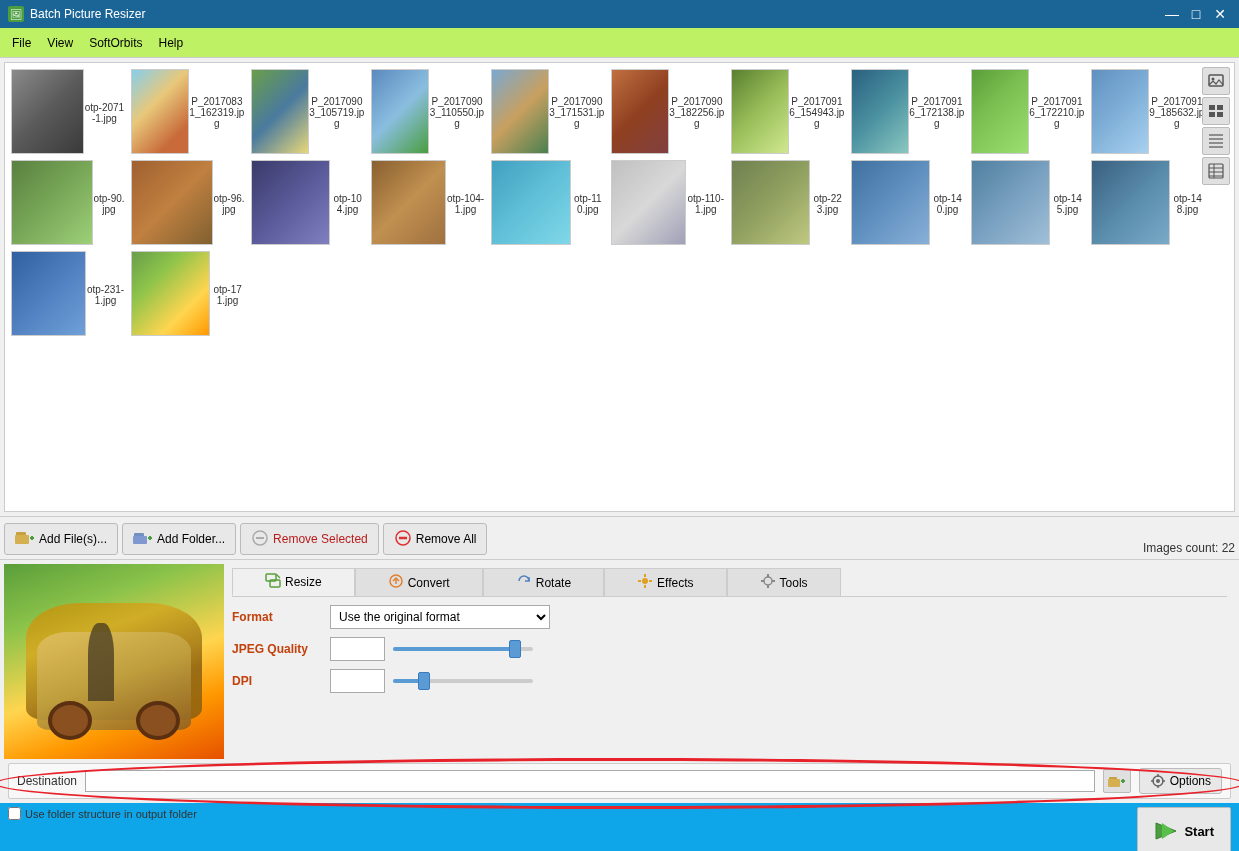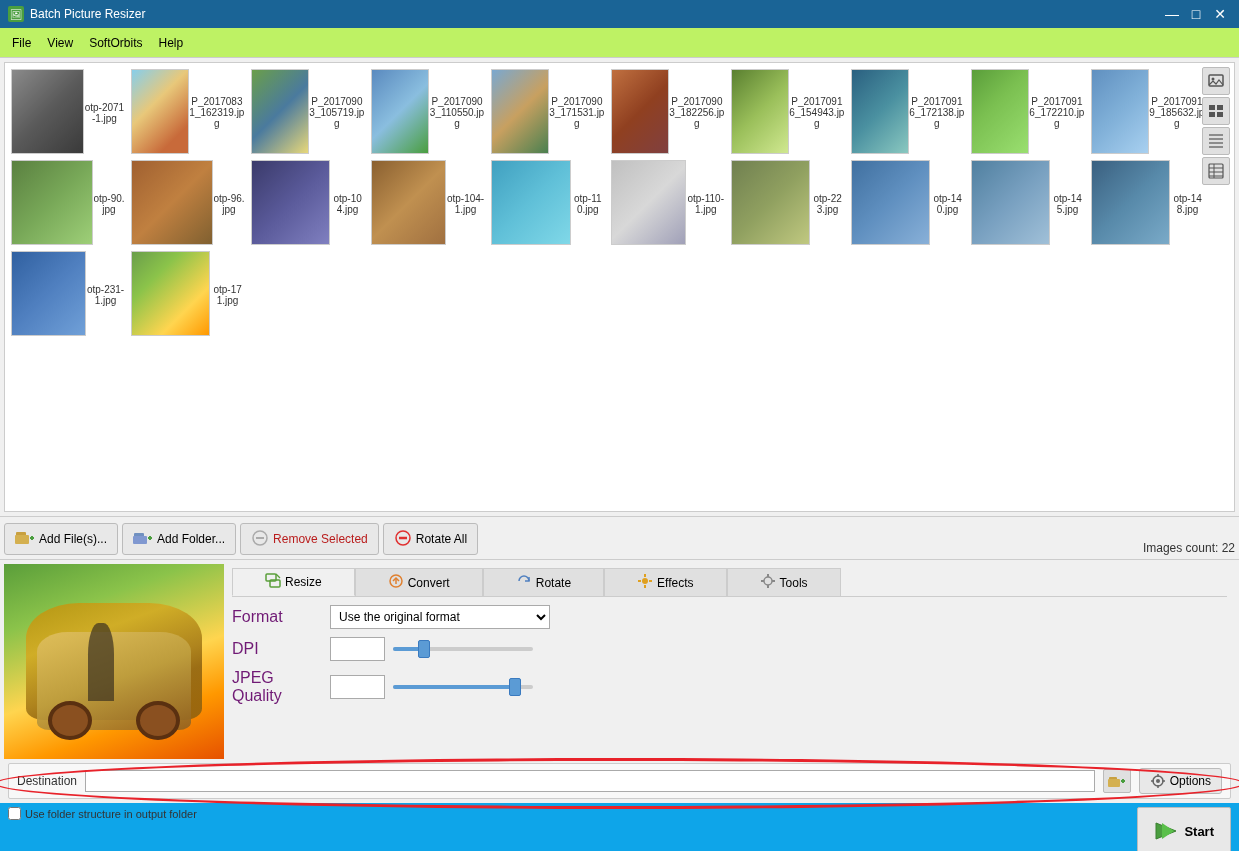--- a/index.html
+++ b/index.html
@@ -156,21 +156,21 @@
     }
     .tab.active { background: #f0f0f0; border-bottom: 1px solid #f0f0f0; }
 
     
     .form-row {
       display: flex;
       align-items: center;
       margin-bottom: 8px;
       gap: 8px;
     }
-    .form-label { width: 90px; font-size: 16px; color: #701a75; }
+    .form-label { width: 90px; font-size: 12px; color: #c2410c; font-weight: bold; }
     .form-select {
       height: 24px;
       border: 1px solid #aaa;
       background: white;
       font-size: 12px;
       padding: 0 4px;
       width: 220px;
     }
     .form-input {
       width: 55px;
@@ -490,21 +490,21 @@
       </span>
       <span>Remove Selected</span>
     </button>
     <button class="toolbar-btn">
       <span>
         <svg width="18" height="18" viewBox="0 0 18 18">
             <circle cx="9" cy="9" r="7" fill="none" stroke="#e03030" stroke-width="1.5"></circle>
             <line x1="5" y1="9" x2="13" y2="9" stroke="#e03030" stroke-width="2.5"></line>
           </svg>
       </span>
-      <span>Rotate All</span>
+      <span>Remove All</span>
     </button>
     <div class="toolbar-spacer"></div>
     <span class="images-count">
       <span>Images count:</span>&nbsp;<span>22</span>
     </span>
   </div>
 
   <div class="bottom-section">
 
     <div class="preview-panel">
@@ -586,37 +586,37 @@
             <option>JPEG</option>
             <option>PNG</option>
             <option>BMP</option>
             <option>TIFF</option>
             <option>GIF</option>
           </select>
         </div>
       </div>
 
       <div class="form-row">
+        <span class="form-label">JPEG Quality</span>
+        <input class="form-input" type="text" style="">
+        <div class="slider-container">
+          <div class="slider-track">
+            <div class="slider-fill" style="width:85%"></div>
+            <div class="slider-thumb" style="left:83%"></div>
+          </div>
+        </div>
+      </div>
+
+      <div class="form-row">
         <span class="form-label">DPI</span>
         <input class="form-input" type="text" style="">
         <div class="slider-container">
           <div class="slider-track">
             <div class="slider-fill" style="width:20%"></div>
             <div class="slider-thumb" style="left:18%"></div>
-          </div>
-        </div>
-      </div>
-
-      <div class="form-row">
-        <span class="form-label">JPEG Quality</span>
-        <input class="form-input" type="text" style="">
-        <div class="slider-container">
-          <div class="slider-track">
-            <div class="slider-fill" style="width:85%"></div>
-            <div class="slider-thumb" style="left:83%"></div>
           </div>
         </div>
       </div>
     </div>
   </div>
 
   <div style="position:relative; margin: 0 4px 2px;">
     <div class="destination-bar">
       <span class="dest-label">Destination</span>
       <input class="dest-input" type="text" style="">

